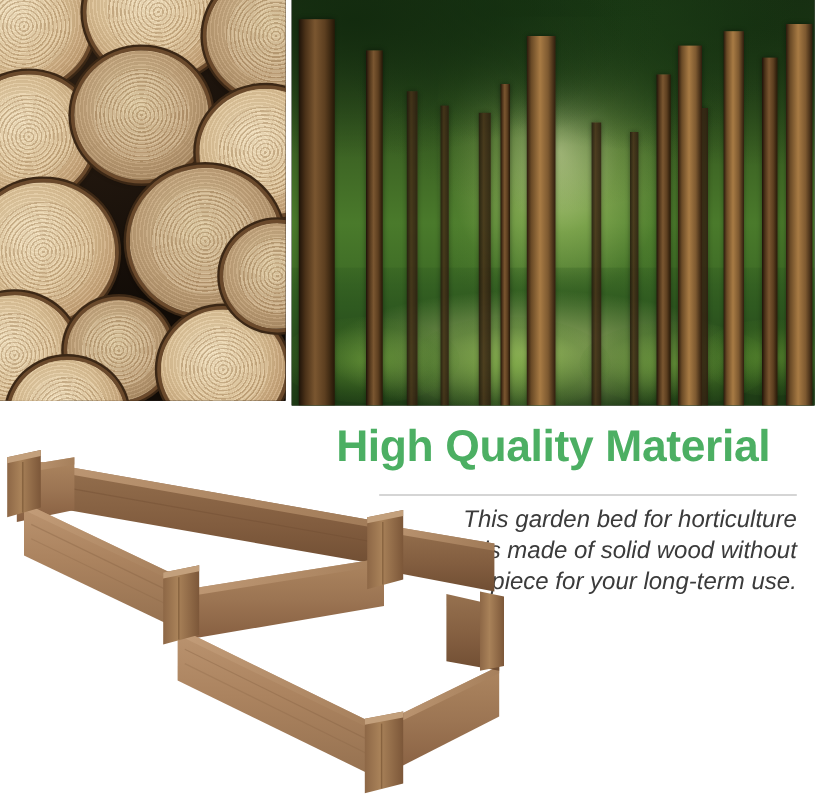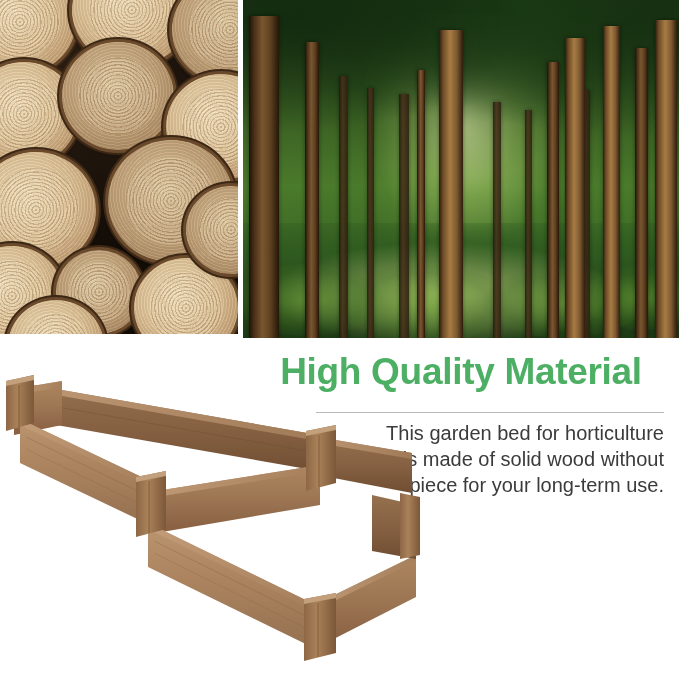--- a/index.html
+++ b/index.html
@@ -63,21 +63,21 @@
   .trunk.far{background:linear-gradient(90deg,#22180d 0%,#47321a 40%,#2c1e10 100%);opacity:.88;}
 
   
   .headline{position:absolute;left:258px;top:353px;width:406px;
             text-align:center;color:#4CAF63;font-size:37px;font-weight:bold;
             letter-spacing:-.3px;line-height:1.0;white-space:nowrap;}
   .divider{position:absolute;left:316px;top:412px;width:348px;height:1px;
            background:#b9b9b9;}
   .body-copy{position:absolute;left:300px;top:420px;width:364px;
              text-align:right;color:#3b3b3b;font-size:20px;line-height:26px;}
-  .body-copy div{white-space:nowrap;}
+  .body-copy div{white-space:nowrap;font-style:italic;}
 
   
   .bed{position:absolute;left:0;top:345px;width:420px;height:331px;}
   .bed svg{display:block;}
 </style>
 </head>
 <body>
 
 <div class="stage">
 

